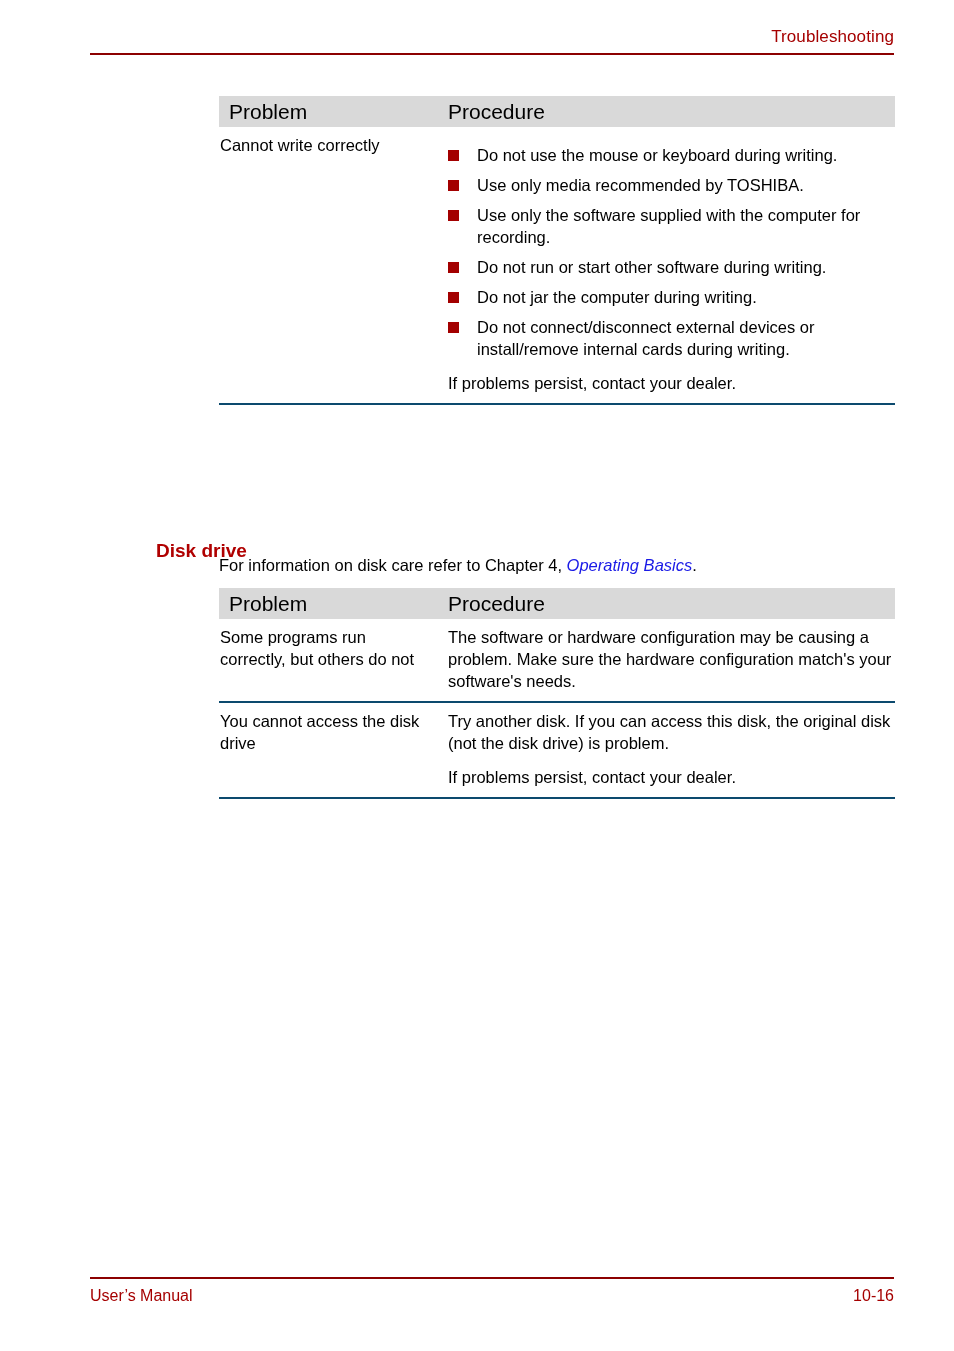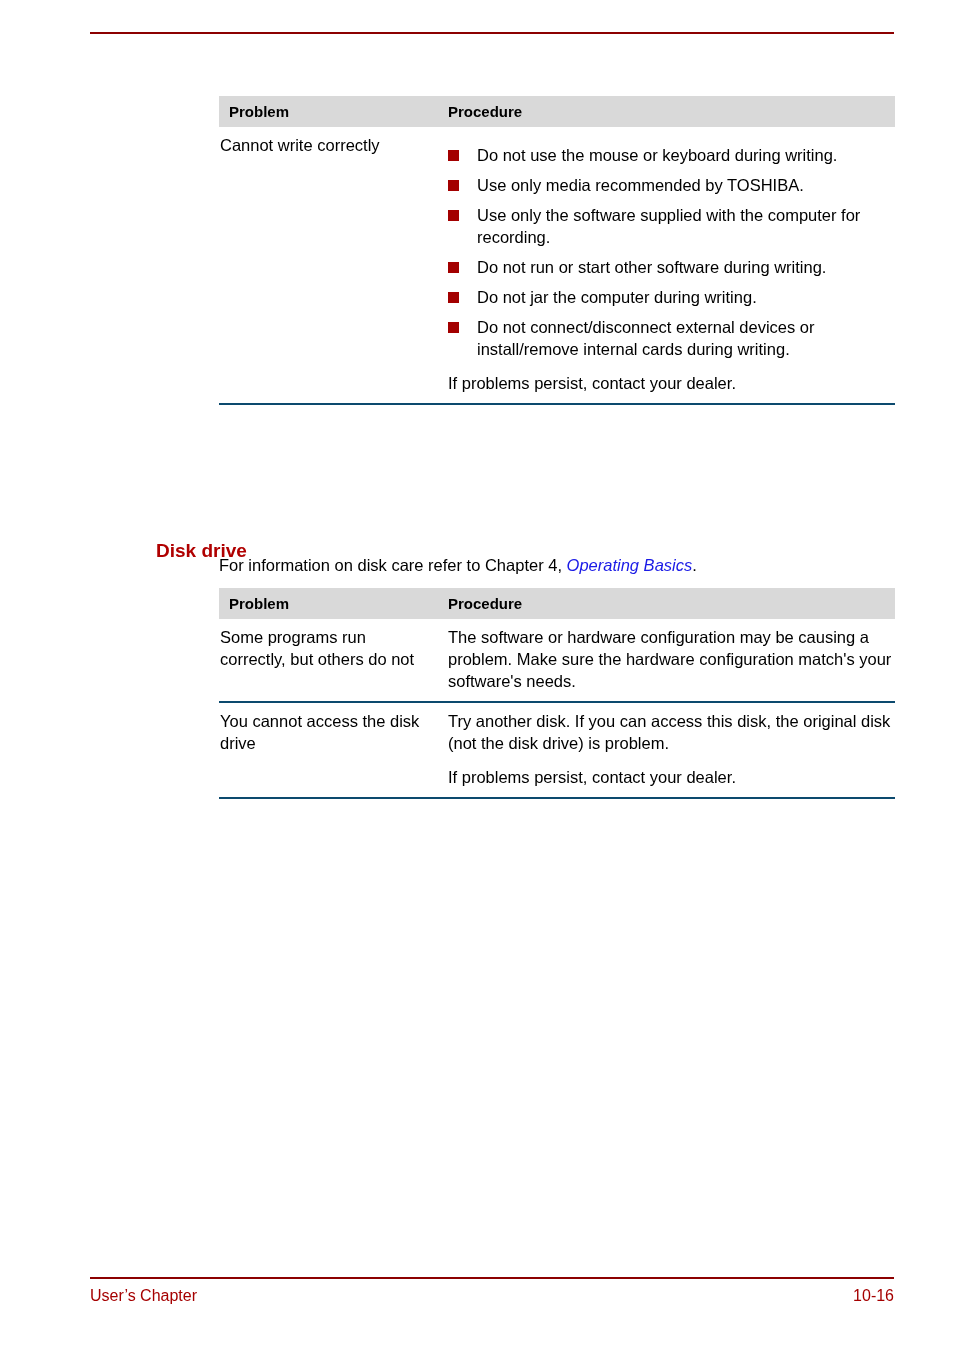--- a/index.html
+++ b/index.html
@@ -43,22 +43,22 @@
     width: 676px;
   }
   .tbl-head {
     background: #d9d9d9;
     height: 31px;
     position: relative;
   }
   .tbl-head .th {
     position: absolute;
     top: 6px;
-    font-weight: bold;
-    font-size: 15px;
+    font-weight: normal;
+    font-size: 21px;
     line-height: 20px;
   }
   .th-problem { left: 10px; }
   .th-procedure { left: 229px; }
 
   .row {
     position: relative;
     border-bottom: 2px solid #0c4a6e;
     padding: 7px 0 9px 0;
     min-height: 0;
@@ -158,20 +158,21 @@
     top: 0;
     color: #a50000;
     font-size: 16px;
     line-height: 20px;
   }
 </style>
 </head>
 <body>
 
 <div class="page-header">
+  <div class="page-header-title">Troubleshooting</div>
   <div class="page-header-rule"></div>
 </div>
 
 <div class="tbl" style="top:96px;">
 
   <div class="tbl-head">
     <span class="th th-problem">Problem</span>
     <span class="th th-procedure">Procedure</span>
   </div>
 
@@ -236,16 +237,16 @@
       <p class="para">Try another disk. If you can access this disk, the original disk (not the disk drive) is problem.</p>
       <p class="para">If problems persist, contact your dealer.</p>
     </div>
   </div>
 
 </div>
 
 <div class="page-footer">
   <div class="page-footer-rule"></div>
   <div class="page-footer-inner">
-    <span class="footer-left">User’s Chapter</span>
+    <span class="footer-left">User’s Manual</span>
     <span class="footer-right">10-16</span>
   </div>
 </div>
 
 </body></html>

